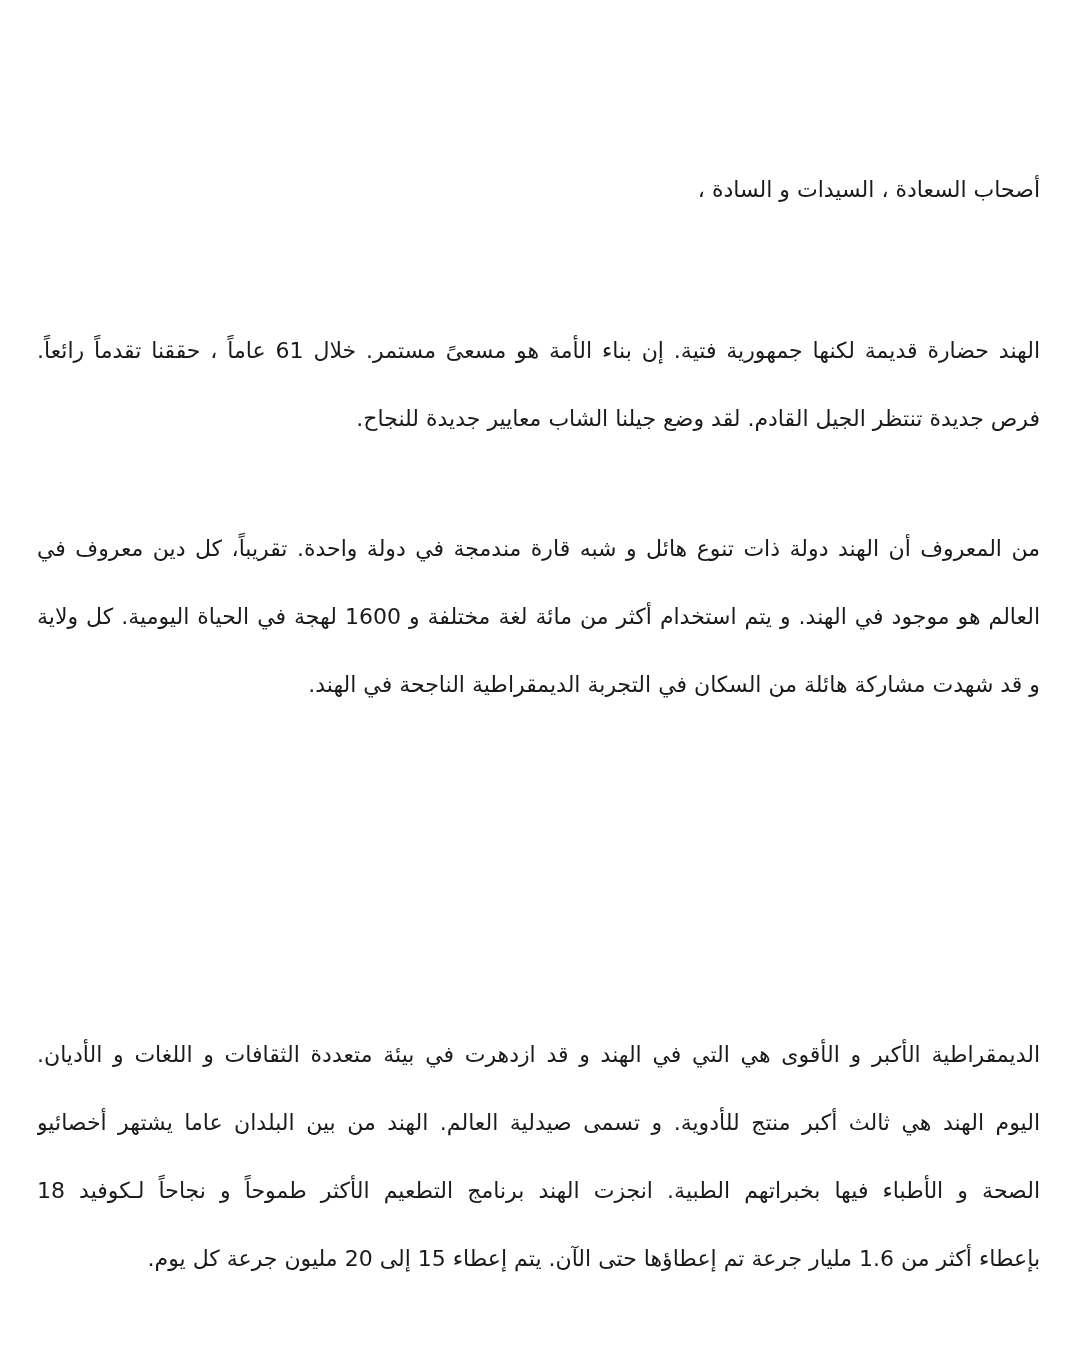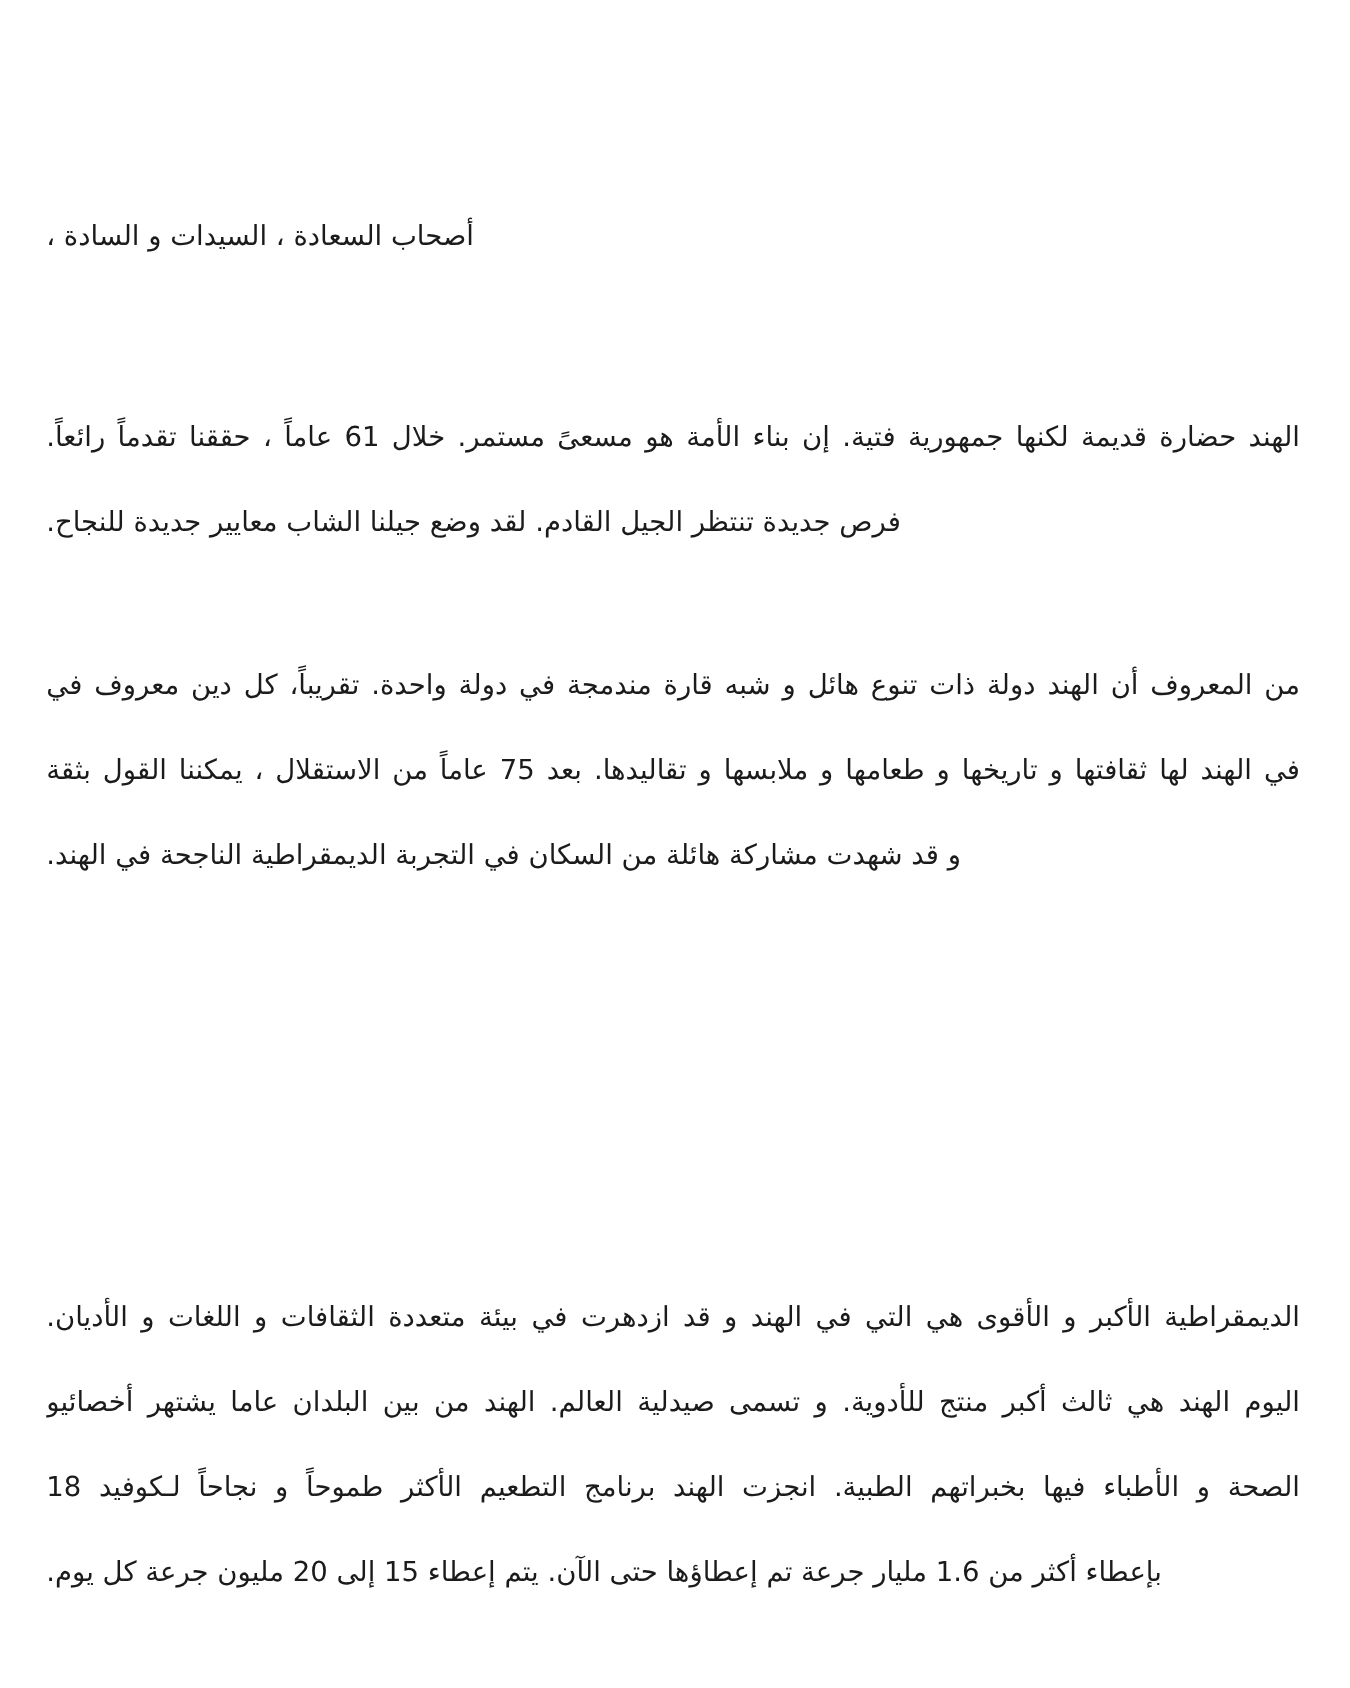--- a/index.html
+++ b/index.html
@@ -29,21 +29,21 @@
       width: 1003px;
       direction: rtl;
       unicode-bidi: embed;
     }
     .line {
       height: 68px;
       line-height: 68px;
       overflow: hidden;
       font-size: 22px;
       letter-spacing: 0.2px;
-      text-align: left;
+      text-align: right;
       white-space: normal;
     }
     
     .line.stretch {
       text-align: justify;
       text-align-last: justify;
       text-justify: inter-word;
     }
   </style>
 </head>
@@ -56,21 +56,21 @@
       <div class="line">أصحاب السعادة ، السيدات و السادة ،</div>
     </div>
 
     <div class="para" style="top:317px">
       <div class="line stretch">الهند حضارة قديمة لكنها جمهورية فتية. إن بناء الأمة هو مسعىً مستمر. خلال 61 عاماً ، حققنا تقدماً رائعاً.</div>
       <div class="line">فرص جديدة تنتظر الجيل القادم. لقد وضع جيلنا الشاب معايير جديدة للنجاح.</div>
     </div>
 
     <div class="para" style="top:515px">
       <div class="line stretch">من المعروف أن الهند دولة ذات تنوع هائل و شبه قارة مندمجة في دولة واحدة. تقريباً، كل دين معروف في</div>
-      <div class="line stretch">في الهند لها ثقافتها و تاريخها و طعامها و ملابسها و تقاليدها. بعد 75 عاماً من الاستقلال ، يمكننا القول بثقة</div>
+      <div class="line stretch">العالم هو موجود في الهند. و يتم استخدام أكثر من مائة لغة مختلفة و 1600 لهجة في الحياة اليومية. كل ولاية</div>
       <div class="line">و قد شهدت مشاركة هائلة من السكان في التجربة الديمقراطية الناجحة في الهند.</div>
     </div>
 
     <div class="para" style="top:1021px">
       <div class="line stretch">الديمقراطية الأكبر و الأقوى هي التي في الهند و قد ازدهرت في بيئة متعددة الثقافات و اللغات و الأديان.</div>
       <div class="line stretch">اليوم الهند هي ثالث أكبر منتج للأدوية. و تسمى صيدلية العالم. الهند من بين البلدان عاما يشتهر أخصائيو</div>
       <div class="line stretch">الصحة و الأطباء فيها بخبراتهم الطبية. انجزت الهند برنامج التطعيم الأكثر طموحاً و نجاحاً لـكوفيد 18</div>
       <div class="line">بإعطاء أكثر من 1.6 مليار جرعة تم إعطاؤها حتى الآن. يتم إعطاء 15 إلى 20 مليون جرعة كل يوم.</div>
     </div>
 

